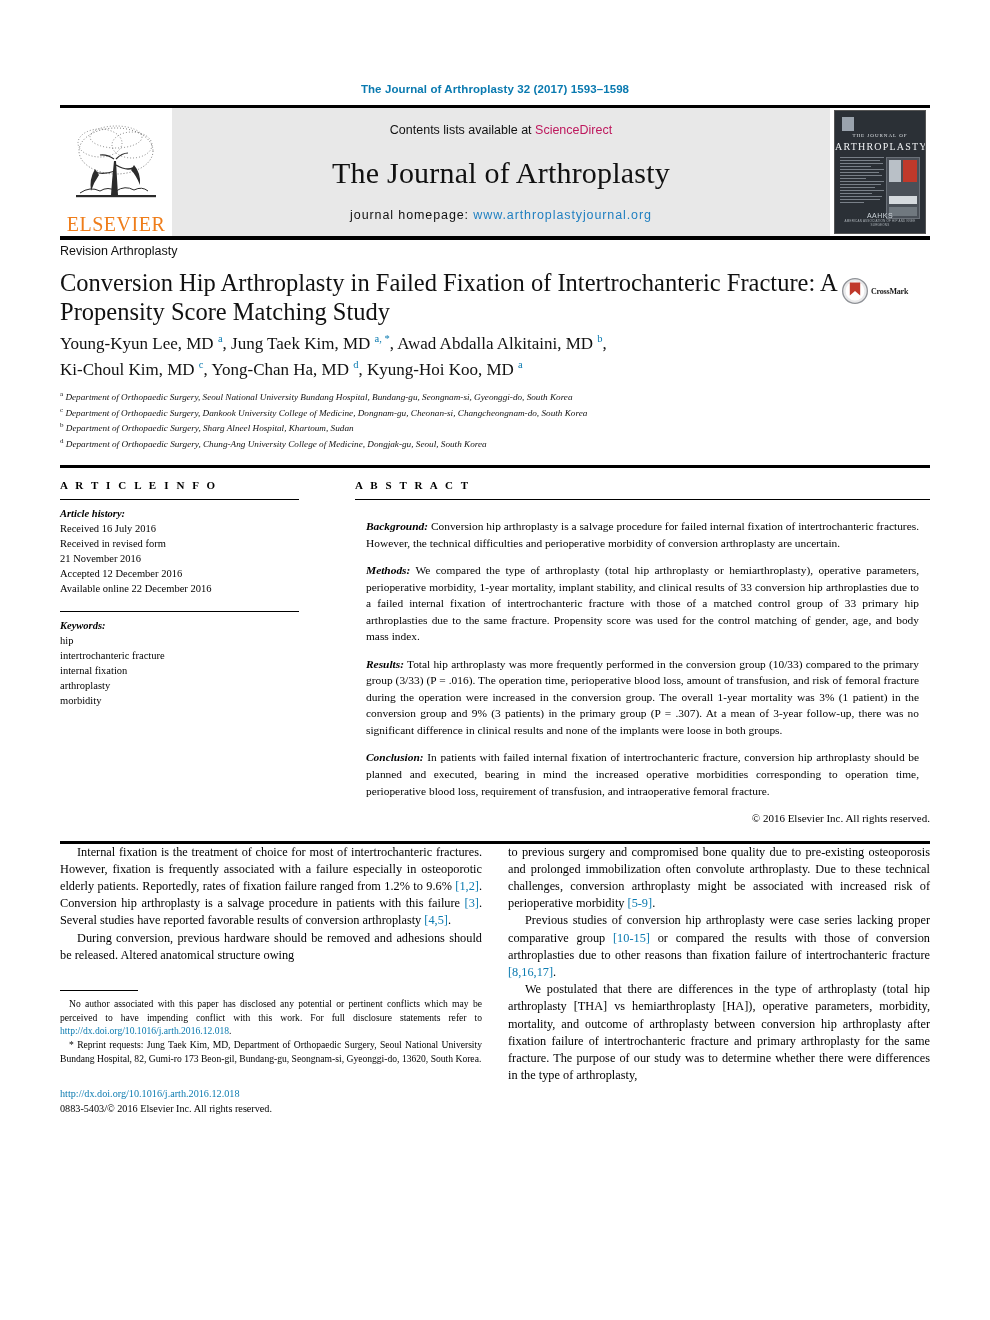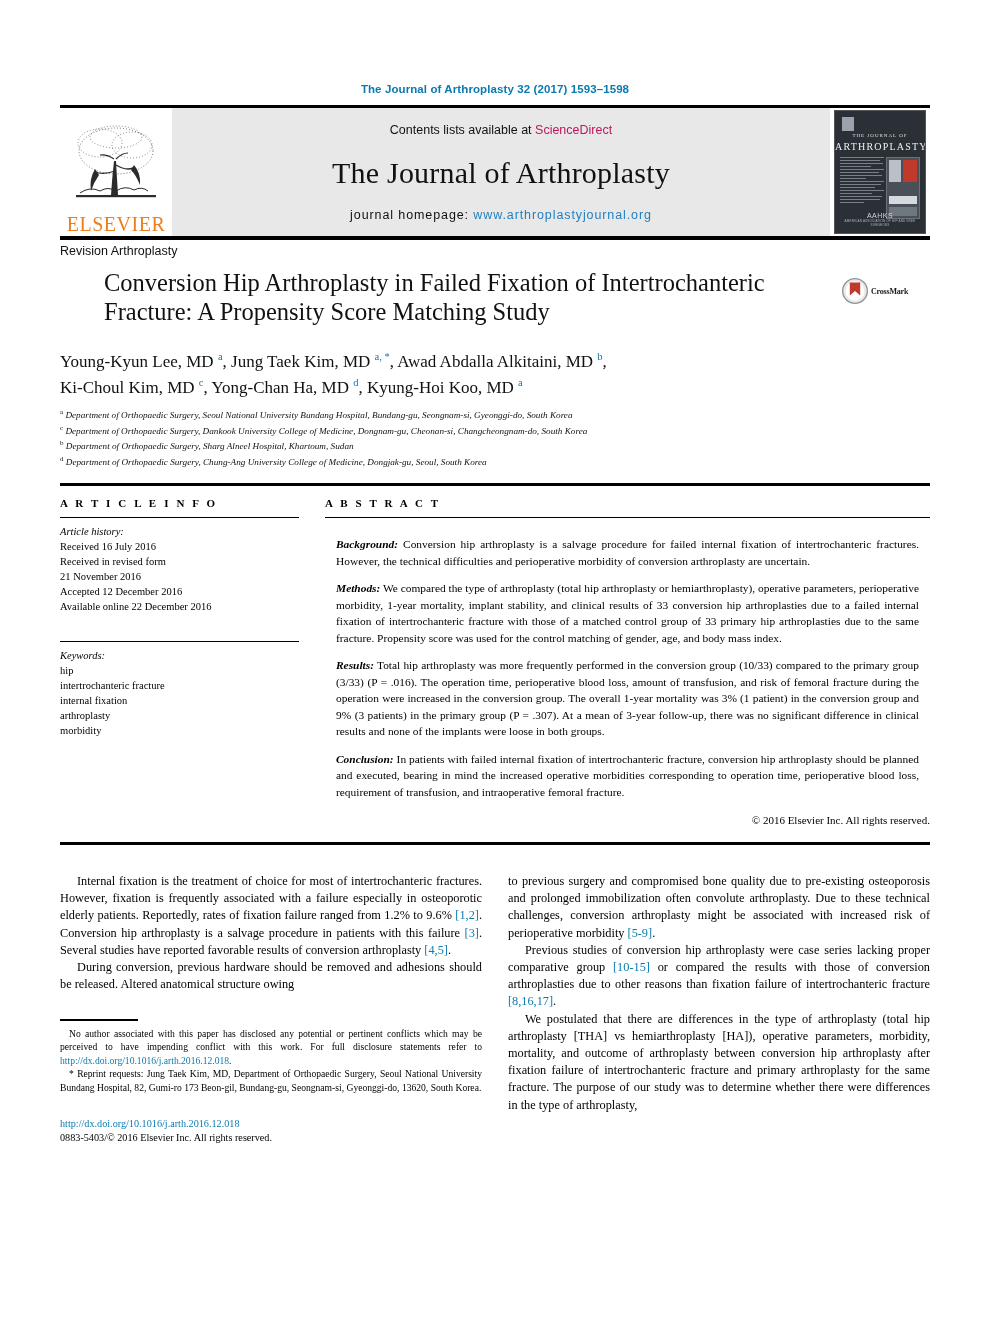--- a/index.html
+++ b/index.html
@@ -139,89 +139,87 @@
     color: #111;
   }
   .title-row { display:flex; align-items:flex-start; }
   .title {
     font-family: "Liberation Serif", serif;
     font-size: 24.5px;
     line-height: 1.20;
     margin-top: 10px;
     flex: 1 1 auto;
     color: #111;
-    margin-left: 44px;
   }
   .crossmark {
     flex: 0 0 88px;
     margin-top: 20px;
     display: flex;
     align-items: center;
     gap: 3px;
   }
   .cm-logo { width: 26px; height: 26px; }
   .cm-text {
     font-family: "Liberation Serif", serif;
     font-size: 8px;
     font-weight: bold;
     color: #1b1b1b;
     letter-spacing: -0.2px;
   }
   .authors {
     font-family: "Liberation Serif", serif;
     font-size: 17px;
     line-height: 1.45;
-    margin-top: 23px;
+    margin-top: 5px;
     color: #111;
   }
   .authors sup { color: #0a7ab0; font-size: 10.5px; vertical-align: super; }
   .affils { margin-top: 7px; }
   .affil {
     font-family: "Liberation Serif", serif;
     font-style: italic;
     font-size: 9.2px;
     line-height: 1.45;
     color: #111;
   }
   .affil sup { font-style: normal; font-size: 7px; vertical-align: super; }
 
   
   .rule-med { height: 2.5px; background:#000; margin: 14px 0 0 0; }
-  .info-grid { display:flex; margin-top: 0; }
+  .info-grid { display:flex; margin-top: 0; gap: 30px; }
   .info-col { flex: 0 0 265px; padding-right: 26px; }
   .abs-col { flex: 1 1 auto; }
   .hdr-spaced {
     font-family: "Liberation Serif", serif;
     font-weight: bold;
     font-size: 11px;
     letter-spacing: 2.6px;
     padding: 11px 0 8px 0;
   }
   .rule-thin { height: 1.6px; background:#000; }
   .info-body { font-size: 10.5px; line-height: 1.42; padding-top: 7px; }
-  .info-body .ital { font-style: italic; font-weight: normal; }
-  .kw-block { margin-top: 26px; }
+  .info-body .ital { font-style: italic; font-weight: bold; }
+  .kw-block { margin-top: 14px; }
   .kw-rule { height:1.6px; background:#000; }
   .abstract {
     font-size: 11.4px;
     line-height: 1.45;
     text-align: justify;
     padding-top: 7px;
   }
   .abstract p { margin: 11px; }
   .abstract .lead { font-style: italic; font-weight: bold; }
   .copyline { text-align: right; margin-top: 12px; font-size: 11px; }
 
   .rule-after-abs { height: 2.5px; background:#000; margin-top: 14px; }
 
   
   .body-cols {
     display: flex;
     gap: 26px;
-    margin-top: 28px;
   }
   .bcol { flex: 1 1 0; position: relative; }
   .bodytext {
     font-size: 12.3px;
     line-height: 1.40;
     text-align: justify;
   }
   .bodytext p { margin: 0; }
   .bodytext p.indent { text-indent: 17px; }
   .ref { color: #0a7ab0; }

